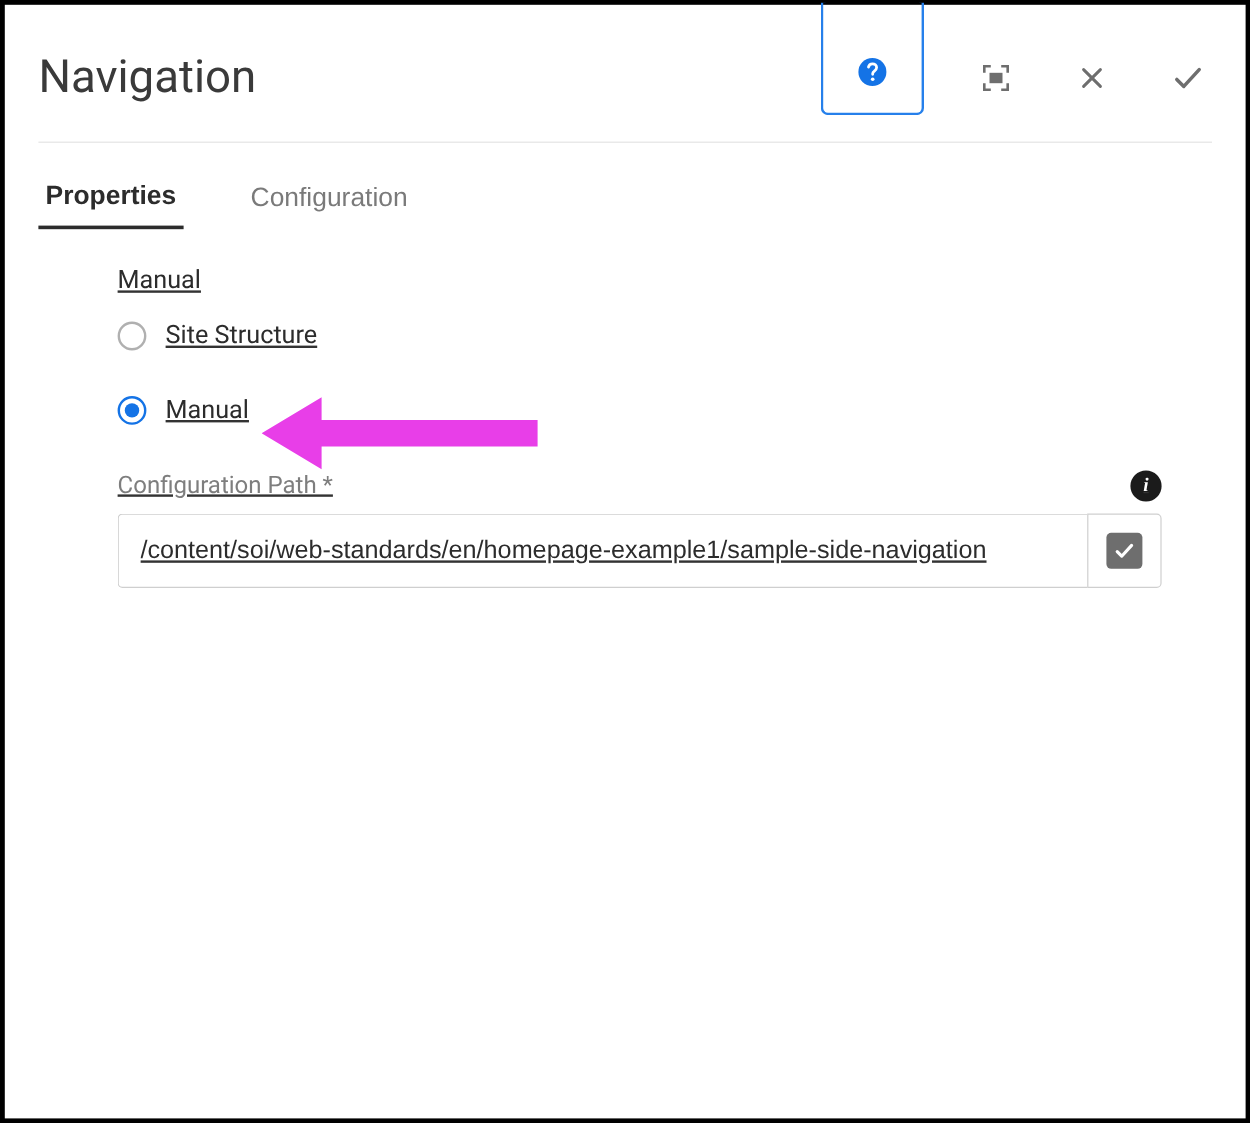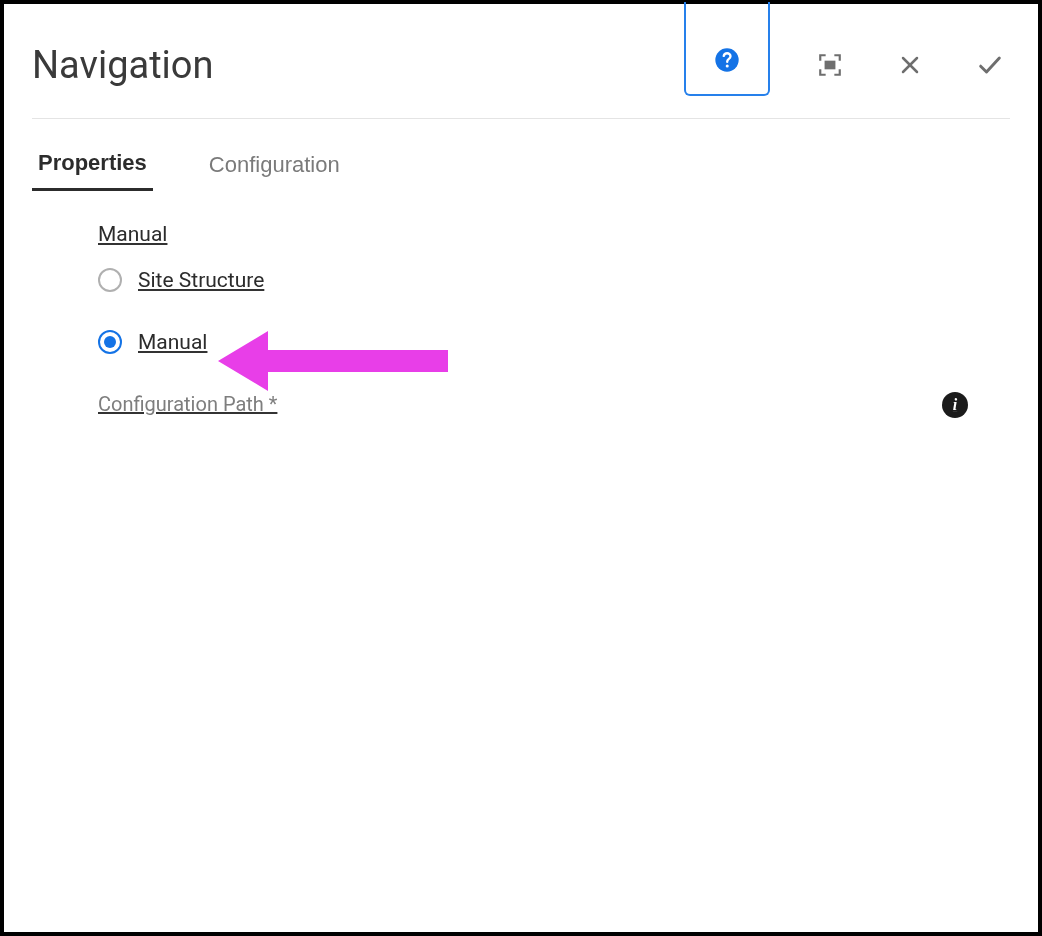--- a/index.html
+++ b/index.html
@@ -270,16 +270,26 @@
       <polygon points="0,35 50,5 50,24 230,24 230,46 50,46 50,65" fill="#e83ee8"></polygon>
     </svg>
 
     <div class="field-label-row">
       <span class="field-label">Configuration Path *</span>
       <button class="info-btn">
         <span>i</span>
       </button>
     </div>
 
+    <div class="path-row">
+      <input class="path-input" type="text" value="/content/soi/web-standards/en/homepage-example1/sample-side-navigation" style="">
+      <button class="path-confirm">
+        <span class="path-confirm-inner">
+          <svg width="18" height="18" viewBox="0 0 24 24" fill="none" stroke="#fff" stroke-width="3.5" stroke-linecap="round" stroke-linejoin="round">
+            <polyline points="4 13 9 18 20 6"></polyline>
+          </svg>
+        </span>
+      </button>
+    </div>
 
   </div>
 
 </div>
 
 </body></html>

